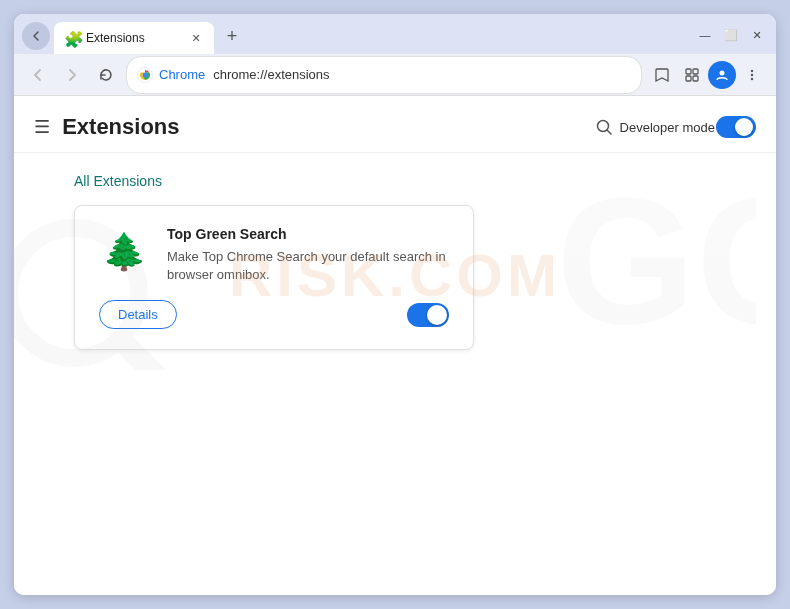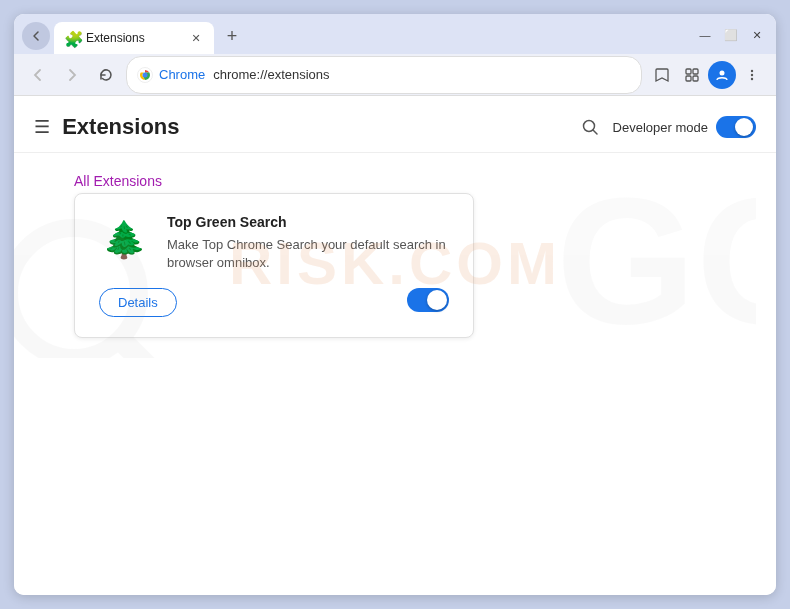--- a/index.html
+++ b/index.html
@@ -243,21 +243,21 @@
 
     .ext-title {
       font-size: 22px;
       font-weight: 600;
       color: #222;
     }
 
     .ext-header-right {
       display: flex;
       align-items: center;
-      gap: 8px;
+      gap: 1px;
     }
 
     .search-icon-btn {
       width: 30px;
       height: 30px;
       display: flex;
       align-items: center;
       justify-content: center;
       cursor: pointer;
       color: #555;
@@ -324,22 +324,22 @@
     }
 
     
     .ext-body {
       padding: 20px 60px;
       position: relative;
     }
 
     .all-extensions-label {
       font-size: 14px;
-      color: #a21caf;
-      margin-bottom: 4px;
+      color: #0f766e;
+      margin-bottom: 16px;
     }
 
     
     .ext-card {
       background: #fff;
       border: 1px solid #e0e0e0;
       border-radius: 8px;
       padding: 20px 24px;
       max-width: 400px;
       box-shadow: 0 1px 4px rgba(0,0,0,0.08);
@@ -374,20 +374,21 @@
     }
 
     .ext-desc {
       font-size: 13px;
       color: #555;
       line-height: 1.4;
     }
 
     .ext-card-bottom {
       display: flex;
+      align-items: center;
       gap: 10px;
     }
 
     .ext-btn {
       padding: 6px 18px;
       border: 1.5px solid #1a73e8;
       border-radius: 20px;
       background: #fff;
       color: #1a73e8;
       font-size: 13px;

